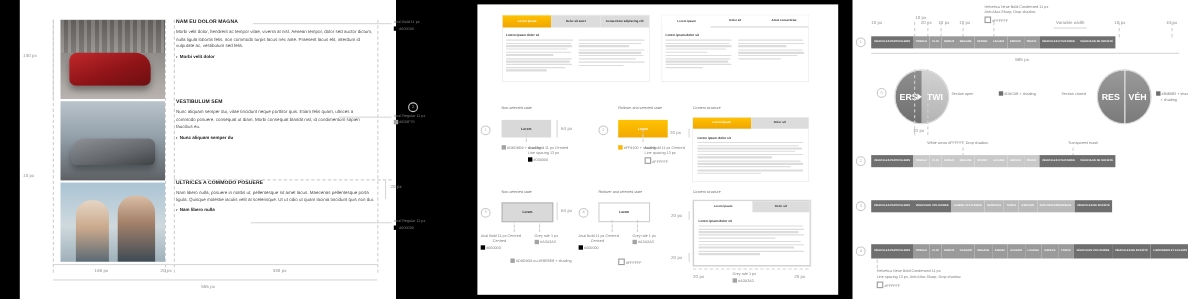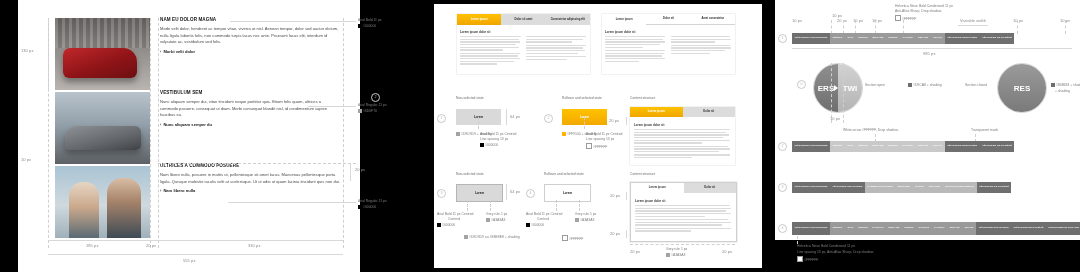--- a/index.html
+++ b/index.html
@@ -65,21 +65,21 @@
   .cols{display:flex;gap:5px;}
   .cols>div{flex:1;}
   .secttl{position:absolute;font-size:3.3px;color:#6d6d6d;}
   .btnbox{position:absolute;display:flex;align-items:center;justify-content:center;
           font-size:3px;font-weight:bold;color:#1a1a1a;}
   .btnbox.grey{background:#d9d9d9;}
   .btnbox.orange{background:linear-gradient(180deg,#ffc200 0%,#f2a900 100%);color:#fff;}
   .btnbox.white{background:#fff;border:.5px solid #cfcfcf;}
 
   
-  #right{left:775px;top:0;width:305px;height:240px;background:#fff;}
+  #right{left:775px;top:0;width:305px;height:272px;background:#fff;}
   .navbar{position:absolute;display:flex;height:11px;align-items:stretch;}
   .nseg{display:flex;align-items:center;justify-content:center;font-size:2.4px;font-weight:bold;color:#fff;
         padding:0 2.5px;white-space:nowrap;letter-spacing:.02em;text-align:center;line-height:1.1;}
   .nseg.dark{background:#6f6f6f;}
   .nseg.mid{background:#9a9a9a;}
   .nseg.light{background:#b9b9b9;}
   .nseg.open{background:#c9c9c9;color:#fff;}
   .zoomc{position:absolute;border-radius:50%;overflow:hidden;border:.5px solid #d6d6d6;}
   .zoomc .inner{position:absolute;inset:0;display:flex;align-items:center;}
   .zoomc .half{flex:1;height:100%;display:flex;align-items:center;justify-content:center;
@@ -376,20 +376,21 @@
     <div class="dash-v" style="left:56px;top:63px;height:60px;"></div>
     <div class="dash-v" style="left:68px;top:63px;height:60px;"></div>
     <div class="dim" style="left:55px;top:116px;">10 px</div>
     <div class="ann" style="left:90px;top:83px;">Section open</div>
     <div class="ann" style="left:133px;top:83px;"><span class="sw d"></span><span>#D9CA8 + shading</span></div>
 
     <div class="ann" style="left:190px;top:83px;">Section closed</div>
     <div class="zoomc" style="left:222px;top:63px;width:48px;height:48px;">
       <div class="inner">
         <div class="half" style="background:linear-gradient(180deg,#9a9a9a,#7a7a7a);">RES</div>
+        <div class="half" style="background:linear-gradient(180deg,#9a9a9a,#7a7a7a);border-left:.5px solid #c9c9c9;">VÉH</div>
       </div>
     </div>
     <div class="ann" style="left:276px;top:83px;"><span class="sw d"></span><span>#848683 + shading</span></div>
     <div class="ann" style="left:280px;top:89px;">+ shading</div>
 
     <div class="ann" style="left:68px;top:128px;">White arrow #FFFFFF, Drop shadow.</div>
     <div class="ann" style="left:196px;top:128px;">Transparent mask</div>
     <div class="dash-v" style="left:100px;top:134px;height:8px;"></div>
     <div class="dash-v" style="left:200px;top:134px;height:8px;"></div>
 

